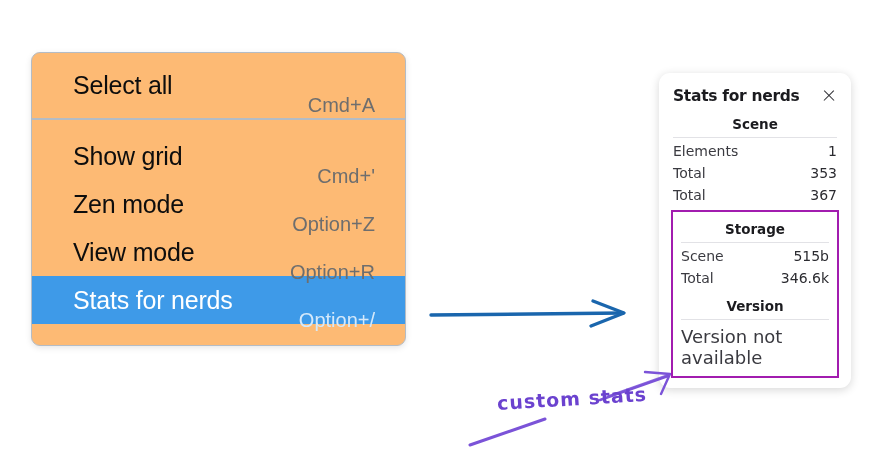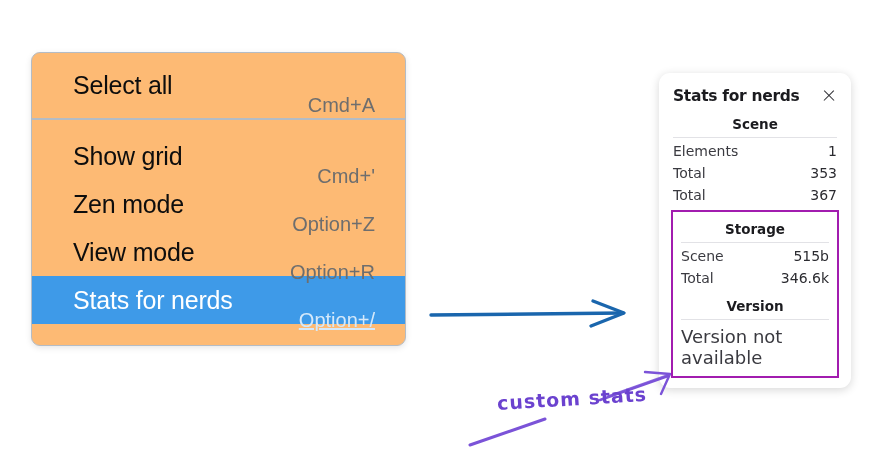--- a/index.html
+++ b/index.html
@@ -61,21 +61,21 @@
   .menu-item .shortcut {
     font-size: 20px;
     color: #6e6e6e;
     white-space: nowrap;
     margin-top: 40px;
   }
   .menu-item.selected {
     background: #3e9ae8;
   }
   .menu-item.selected .label { color: #ffffff; }
-  .menu-item.selected .shortcut { color: #d5e9fa; text-decoration: underline; }
+  .menu-item.selected .shortcut { color: #d5e9fa; }
 
   
   .stats-panel {
     position: absolute;
     left: 659px;
     top: 73px;
     width: 192px;
     background: #ffffff;
     border-radius: 11px;
     box-shadow: 0 2px 10px rgba(0,0,0,0.16);

